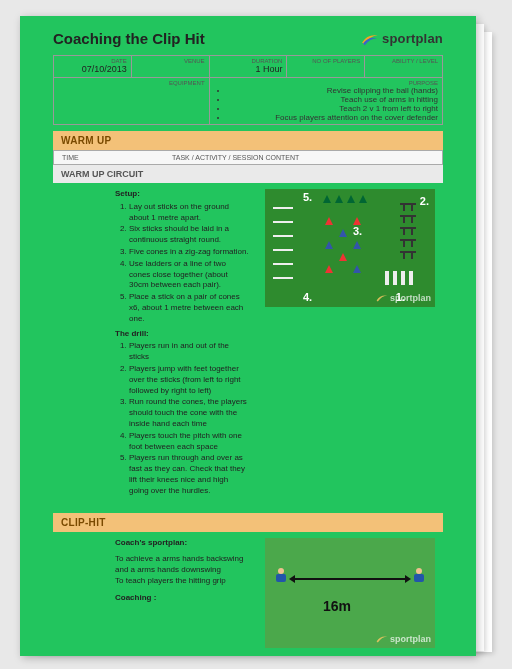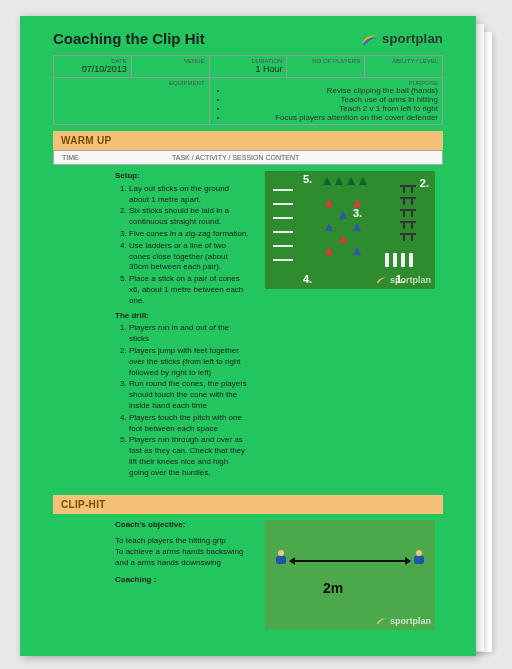--- a/index.html
+++ b/index.html
@@ -318,20 +318,21 @@
         </td>
       </tr>
     </tbody>
       </table>
 
     <div class="section-band">WARM UP</div>
     <div class="col-header-row">
       <div class="col-time">TIME</div>
       <div class="col-task">TASK / ACTIVITY / SESSION CONTENT</div>
     </div>
+    <div class="sub-band">WARM UP CIRCUIT</div>
 
     <div class="content-row">
       <div class="content-text" style="padding-left:54px;">
         <div class="label">Setup:</div>
         <ol>
           <li>Lay out sticks on the ground about 1 metre apart.</li>
           <li>Six sticks should be laid in a continuous straight round.</li>
           <li>Five cones in a zig-zag formation.</li>
           <li>Use ladders or a line of two cones close together (about 30cm between each pair).</li>
           <li>Place a stick on a pair of cones x6, about 1 metre between each one.</li>
@@ -395,39 +396,39 @@
             </svg>
           <span>sportplan</span>
         </div>
       </div>
     </div>
 
     <div class="section-band">CLIP-HIT</div>
 
     <div class="content-row">
       <div class="content-text" style="padding-left:54px;">
-        <div class="label">Coach's objective:</div>
+        <div class="label">Coach's sportplan:</div>
         <div style="height:4px"></div>
+        <div>To achieve a arms hands backswing and a arms hands downswing</div>
         <div>To teach players the hitting grip</div>
-        <div>To achieve a arms hands backswing and a arms hands downswing</div>
         <div style="height:6px"></div>
         <div class="label">Coaching :</div>
         <div style="height:4px"></div>
       </div>
       <div class="diagram2">
         <div class="player" style="top:30px;left:10px">
             <div class="head"></div>
             <div class="body"></div>
           </div>
         <div class="player" style="top:30px;right:10px">
             <div class="head"></div>
             <div class="body"></div>
           </div>
         <div class="arrow-line" style="top:40px;left:30px;width:110px"></div>
-        <div class="dist-label" style="top:60px;left:58px">2m</div>
+        <div class="dist-label" style="top:60px;left:58px">16m</div>
         <div class="wm">
           <svg viewBox="0 0 20 16" width="12" height="10">
               <path d="M1 12 Q7 2 19 4 Q10 4 3 14 Z" fill="rgba(255,200,100,0.8)"></path>
             </svg>
           <span>sportplan</span>
         </div>
       </div>
     </div>
 
   </div>

